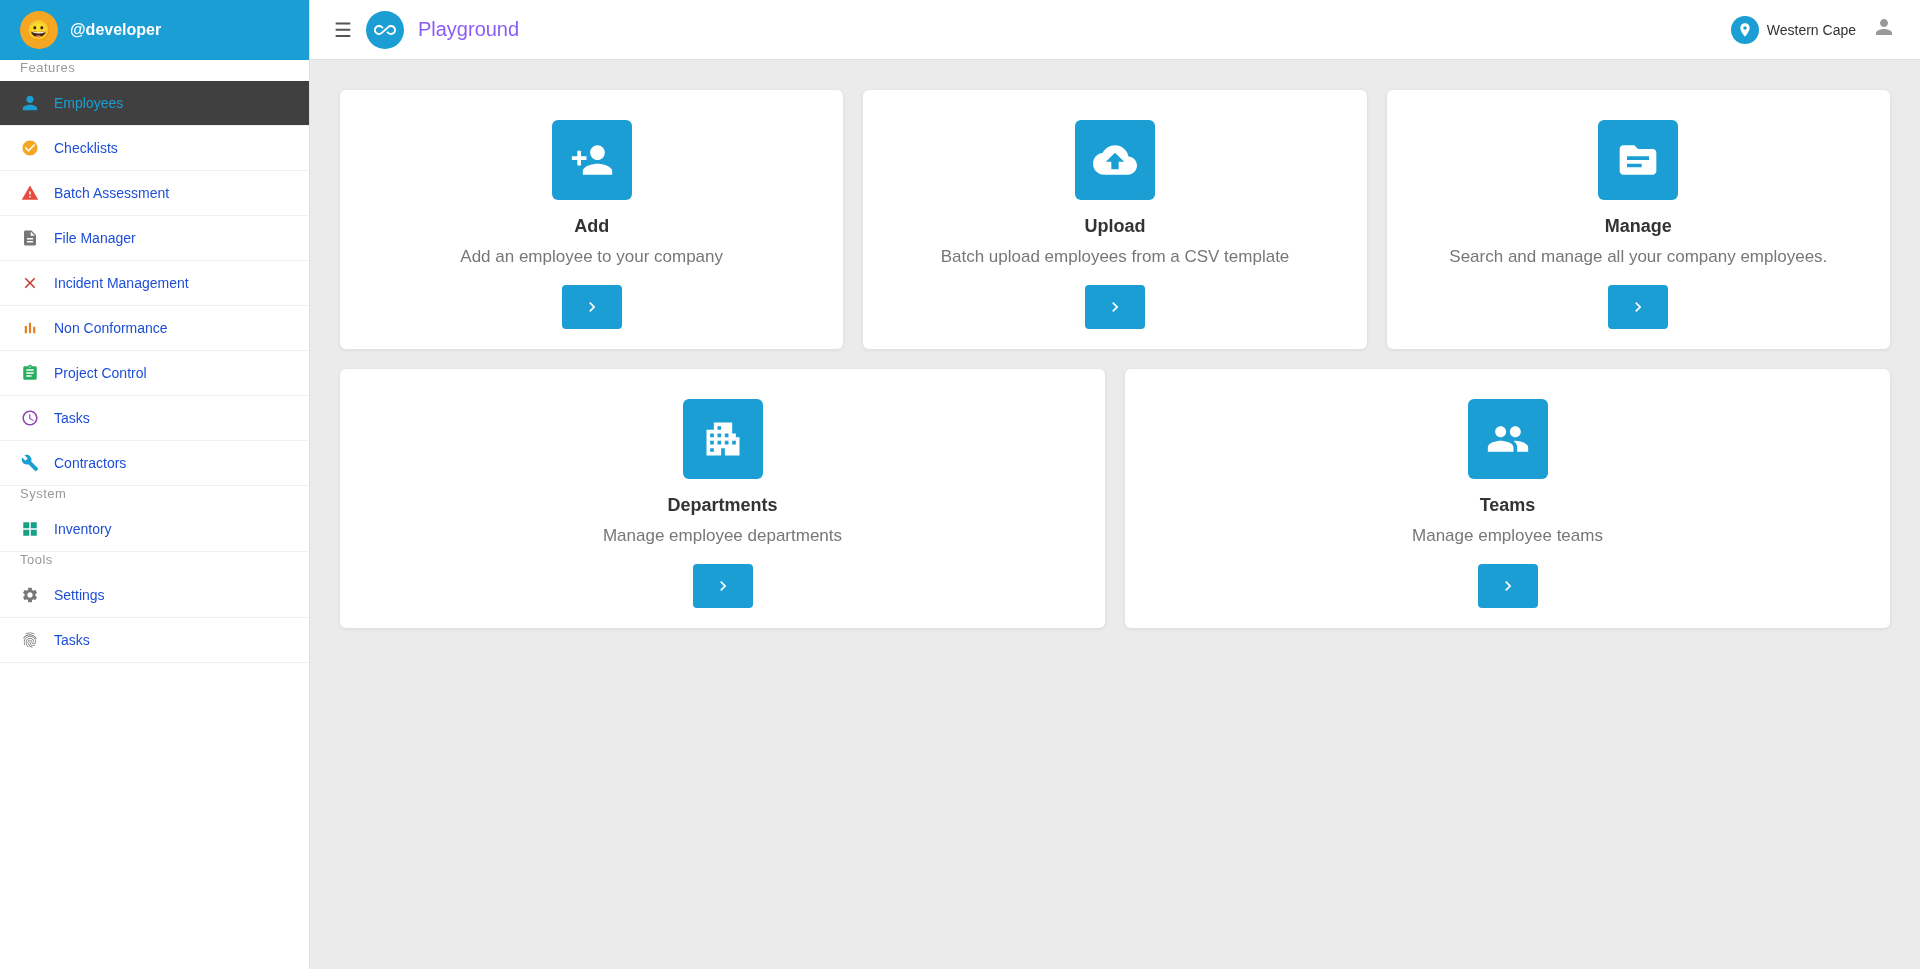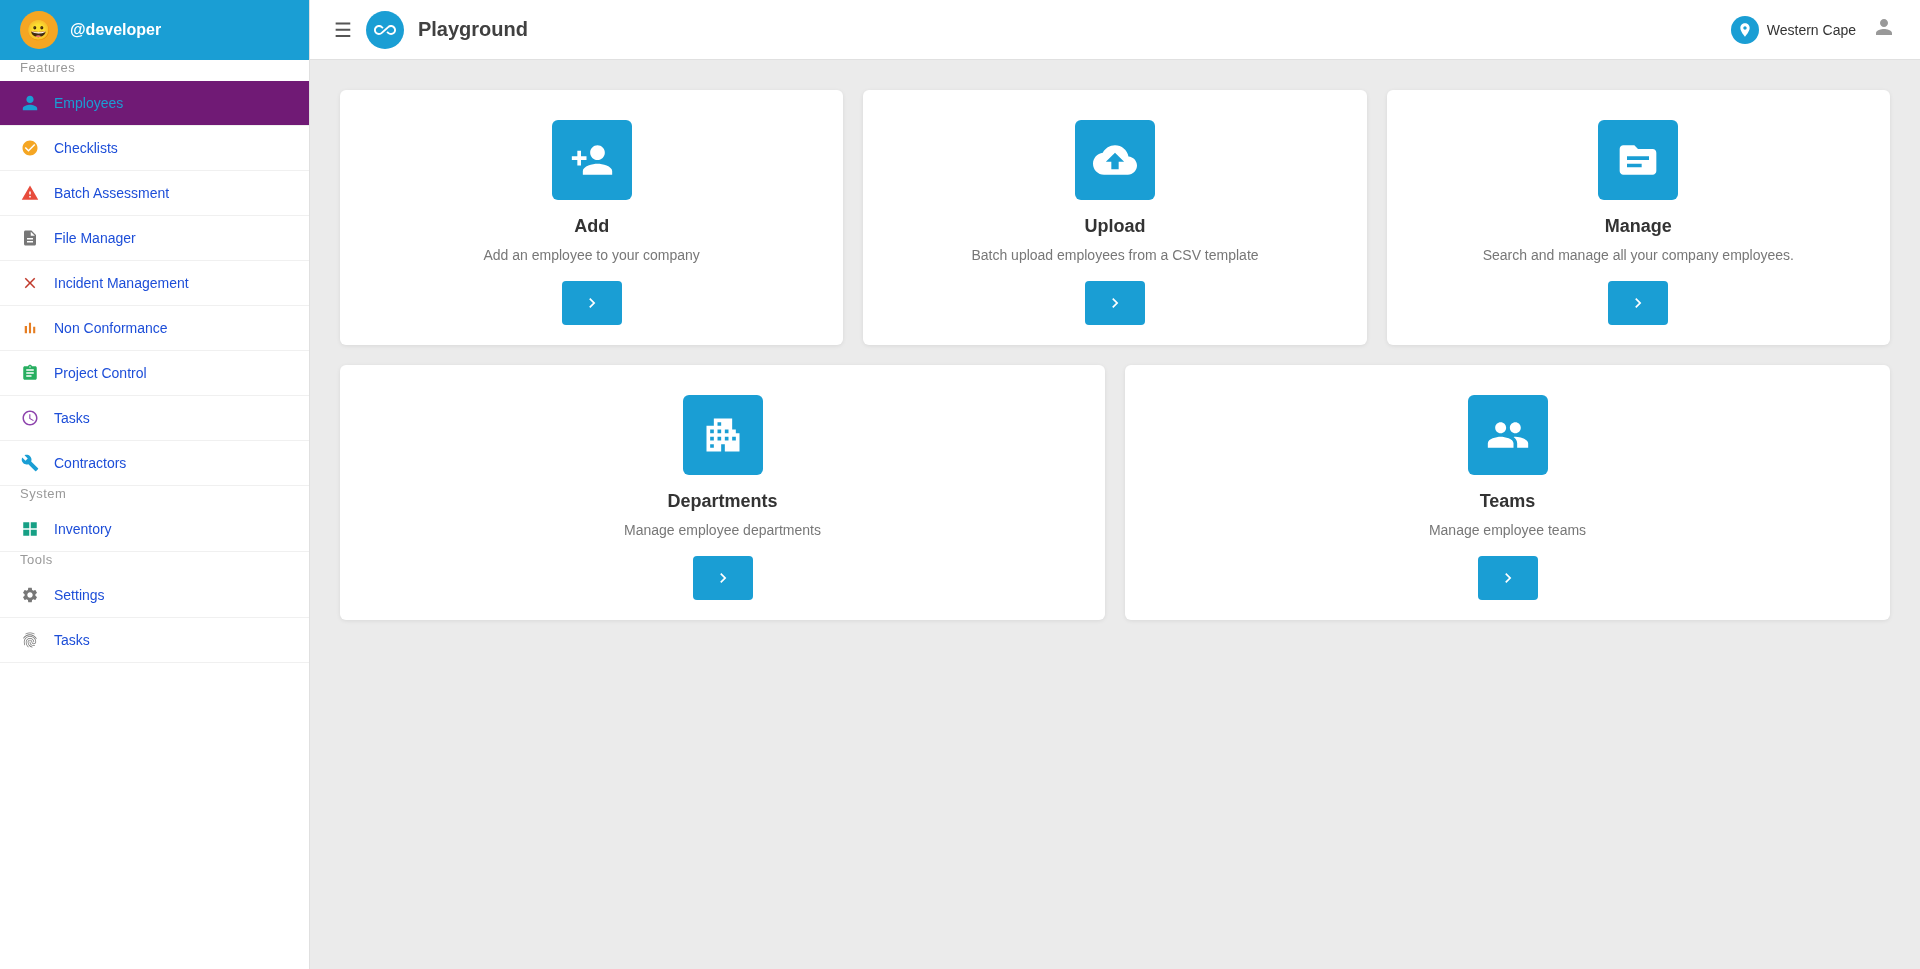--- a/index.html
+++ b/index.html
@@ -47,21 +47,21 @@
     .sidebar-item {
       display: flex;
       align-items: center;
       gap: 14px;
       padding: 12px 20px;
       font-size: 14px;
       color: #1d4ed8;
       cursor: pointer;
       border-bottom: 1px solid #f0f0f0;
     }
-    .sidebar-item.active { background: #701a75; color: #1a9ed4; }
+    .sidebar-item.active { background: #404040; color: #1a9ed4; }
     .sidebar-icon {
       width: 20px;
       height: 20px;
       display: flex;
       align-items: center;
       justify-content: center;
       font-size: 16px;
       flex-shrink: 0;
     }
     
@@ -107,22 +107,22 @@
       border-radius: 50%;
       display: flex;
       align-items: center;
       justify-content: center;
       color: white;
       font-size: 18px;
       font-weight: bold;
     }
     .topbar-title {
       font-size: 20px;
-      font-weight: 700;
-      color: #404040;
+      font-weight: 400;
+      color: #8b5cf6;
     }
     .topbar-right {
       display: flex;
       align-items: center;
       gap: 16px;
     }
     .region-badge {
       display: flex;
       align-items: center;
       gap: 8px;
@@ -190,21 +190,21 @@
       width: 44px;
       height: 44px;
       fill: white;
     }
     .card-title {
       font-size: 18px;
       font-weight: 600;
       color: #333;
     }
     .card-desc {
-      font-size: 14px;
+      font-size: 17px;
       color: #777;
       text-align: center;
     }
     .card-arrow-btn {
       width: 60px;
       height: 44px;
       background: #1a9ed4;
       border-radius: 4px;
       display: flex;
       align-items: center;

